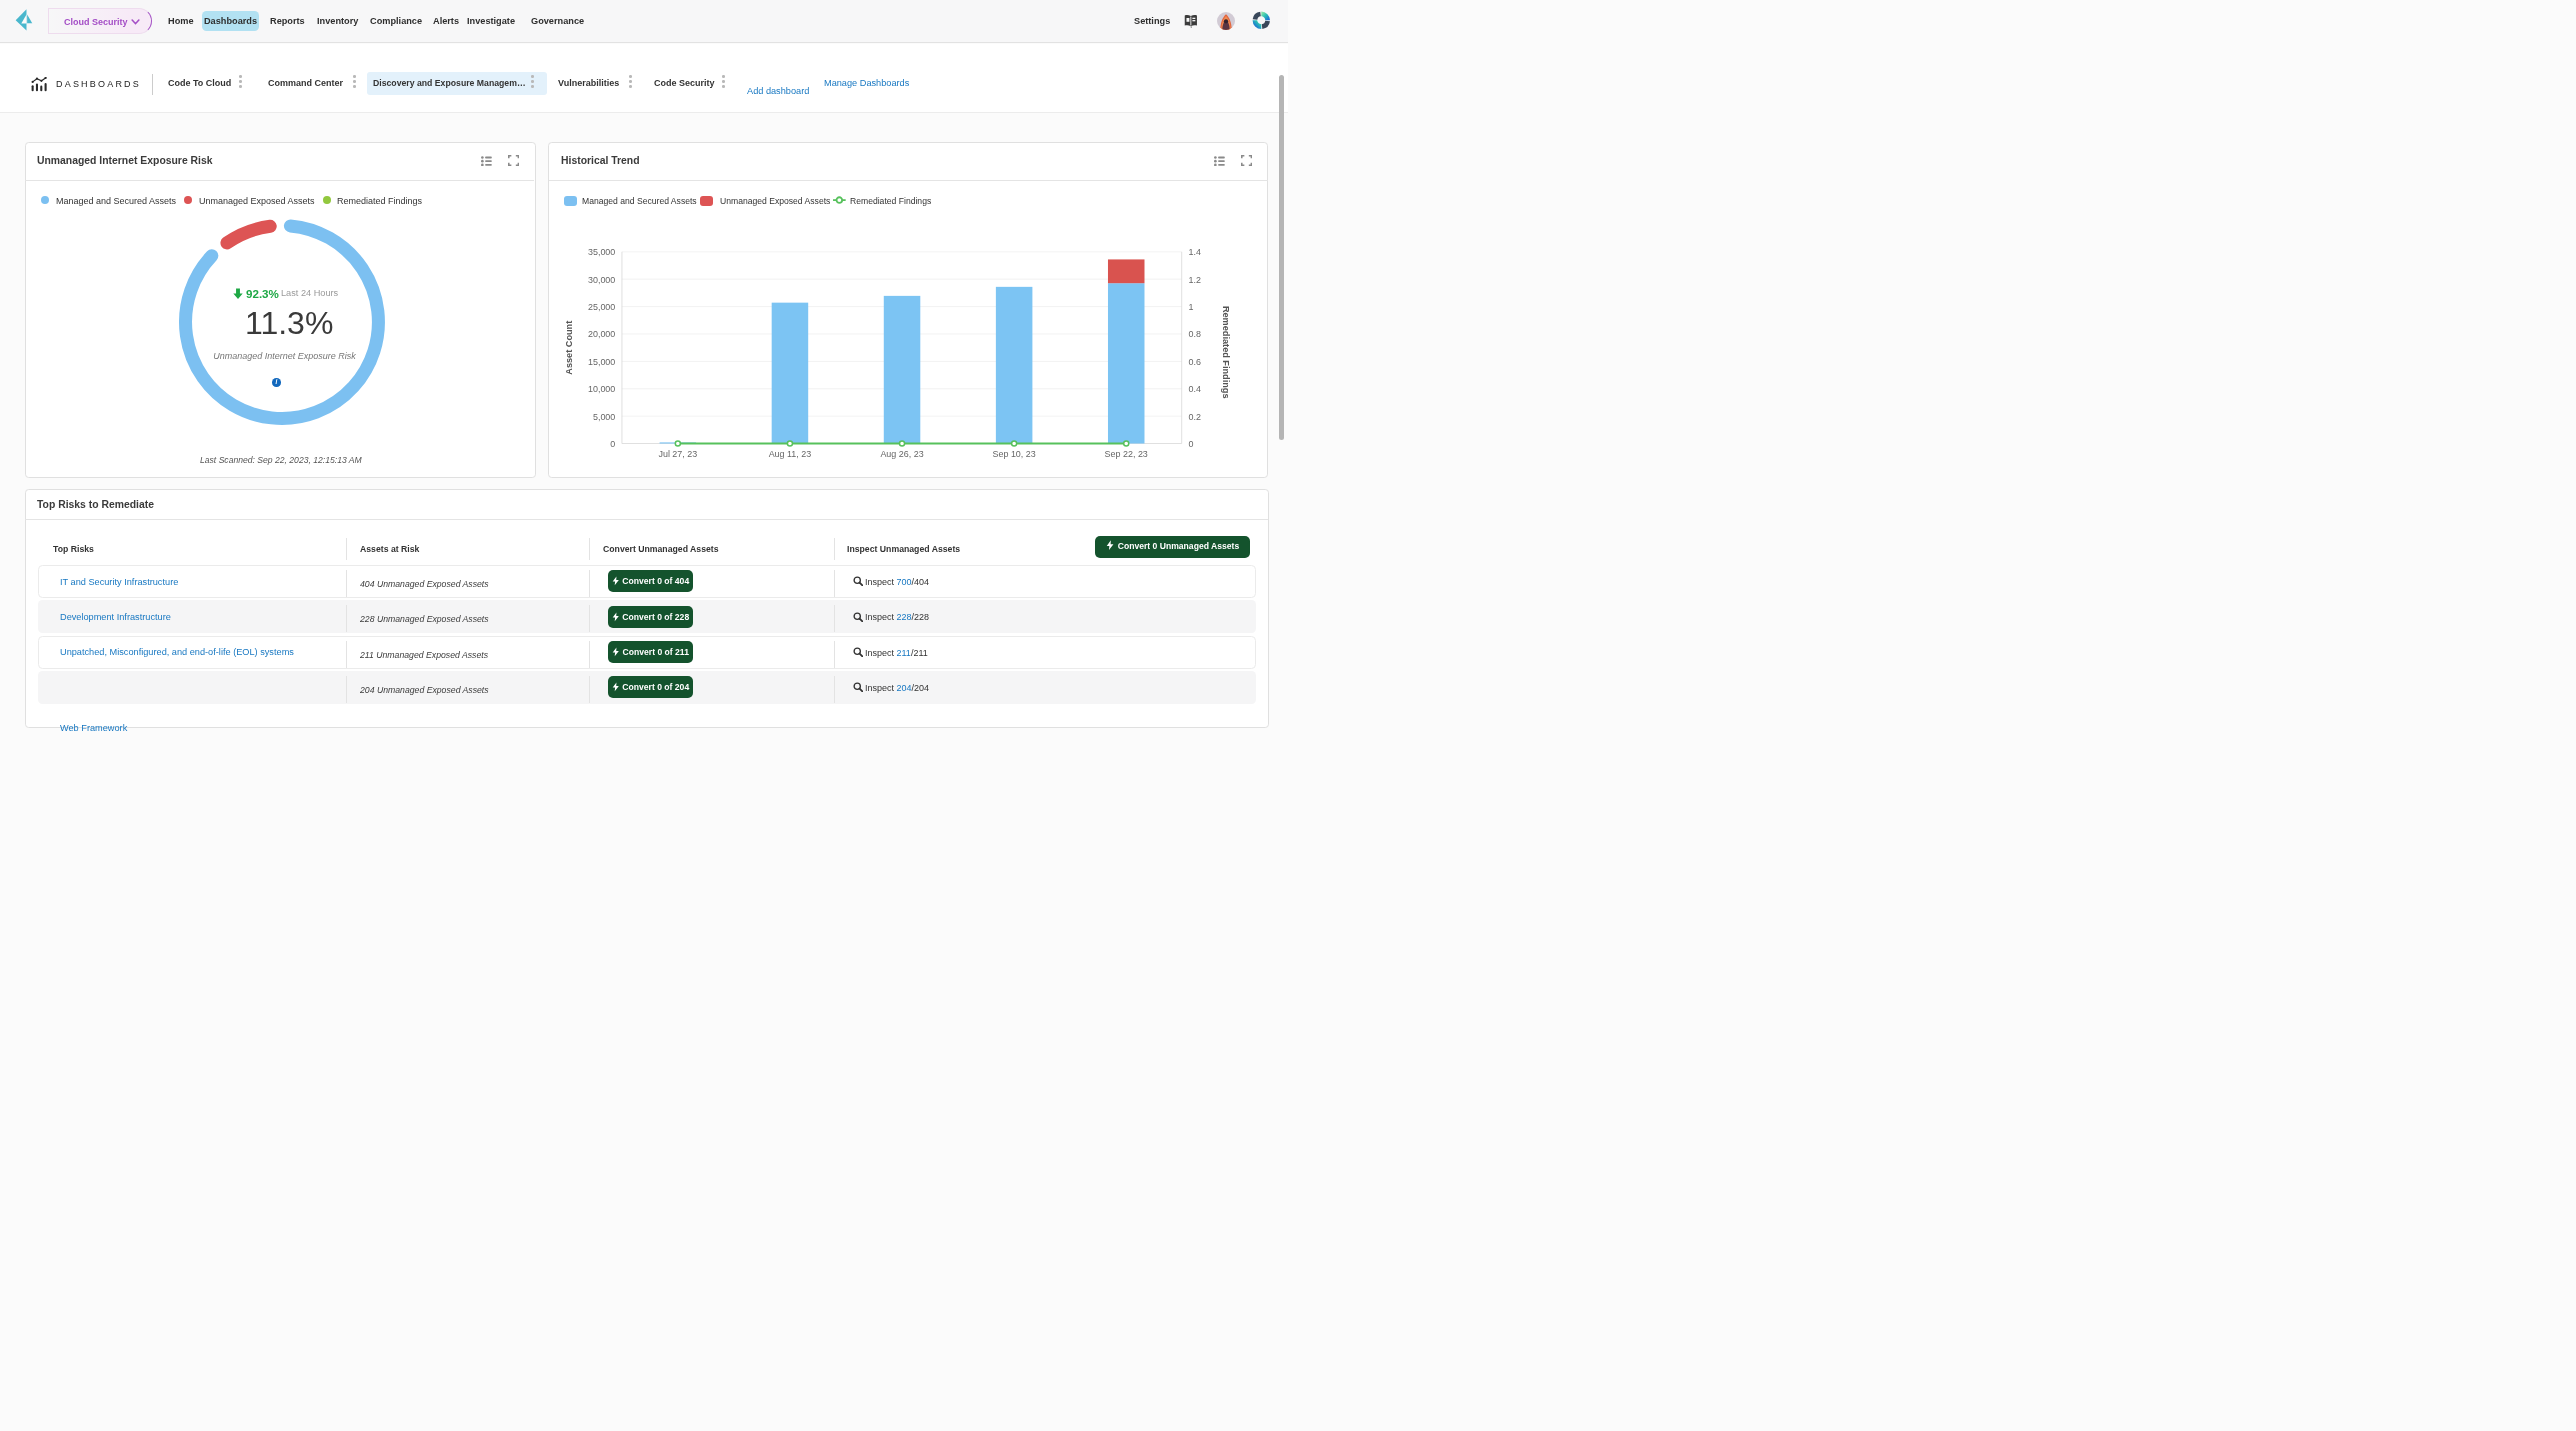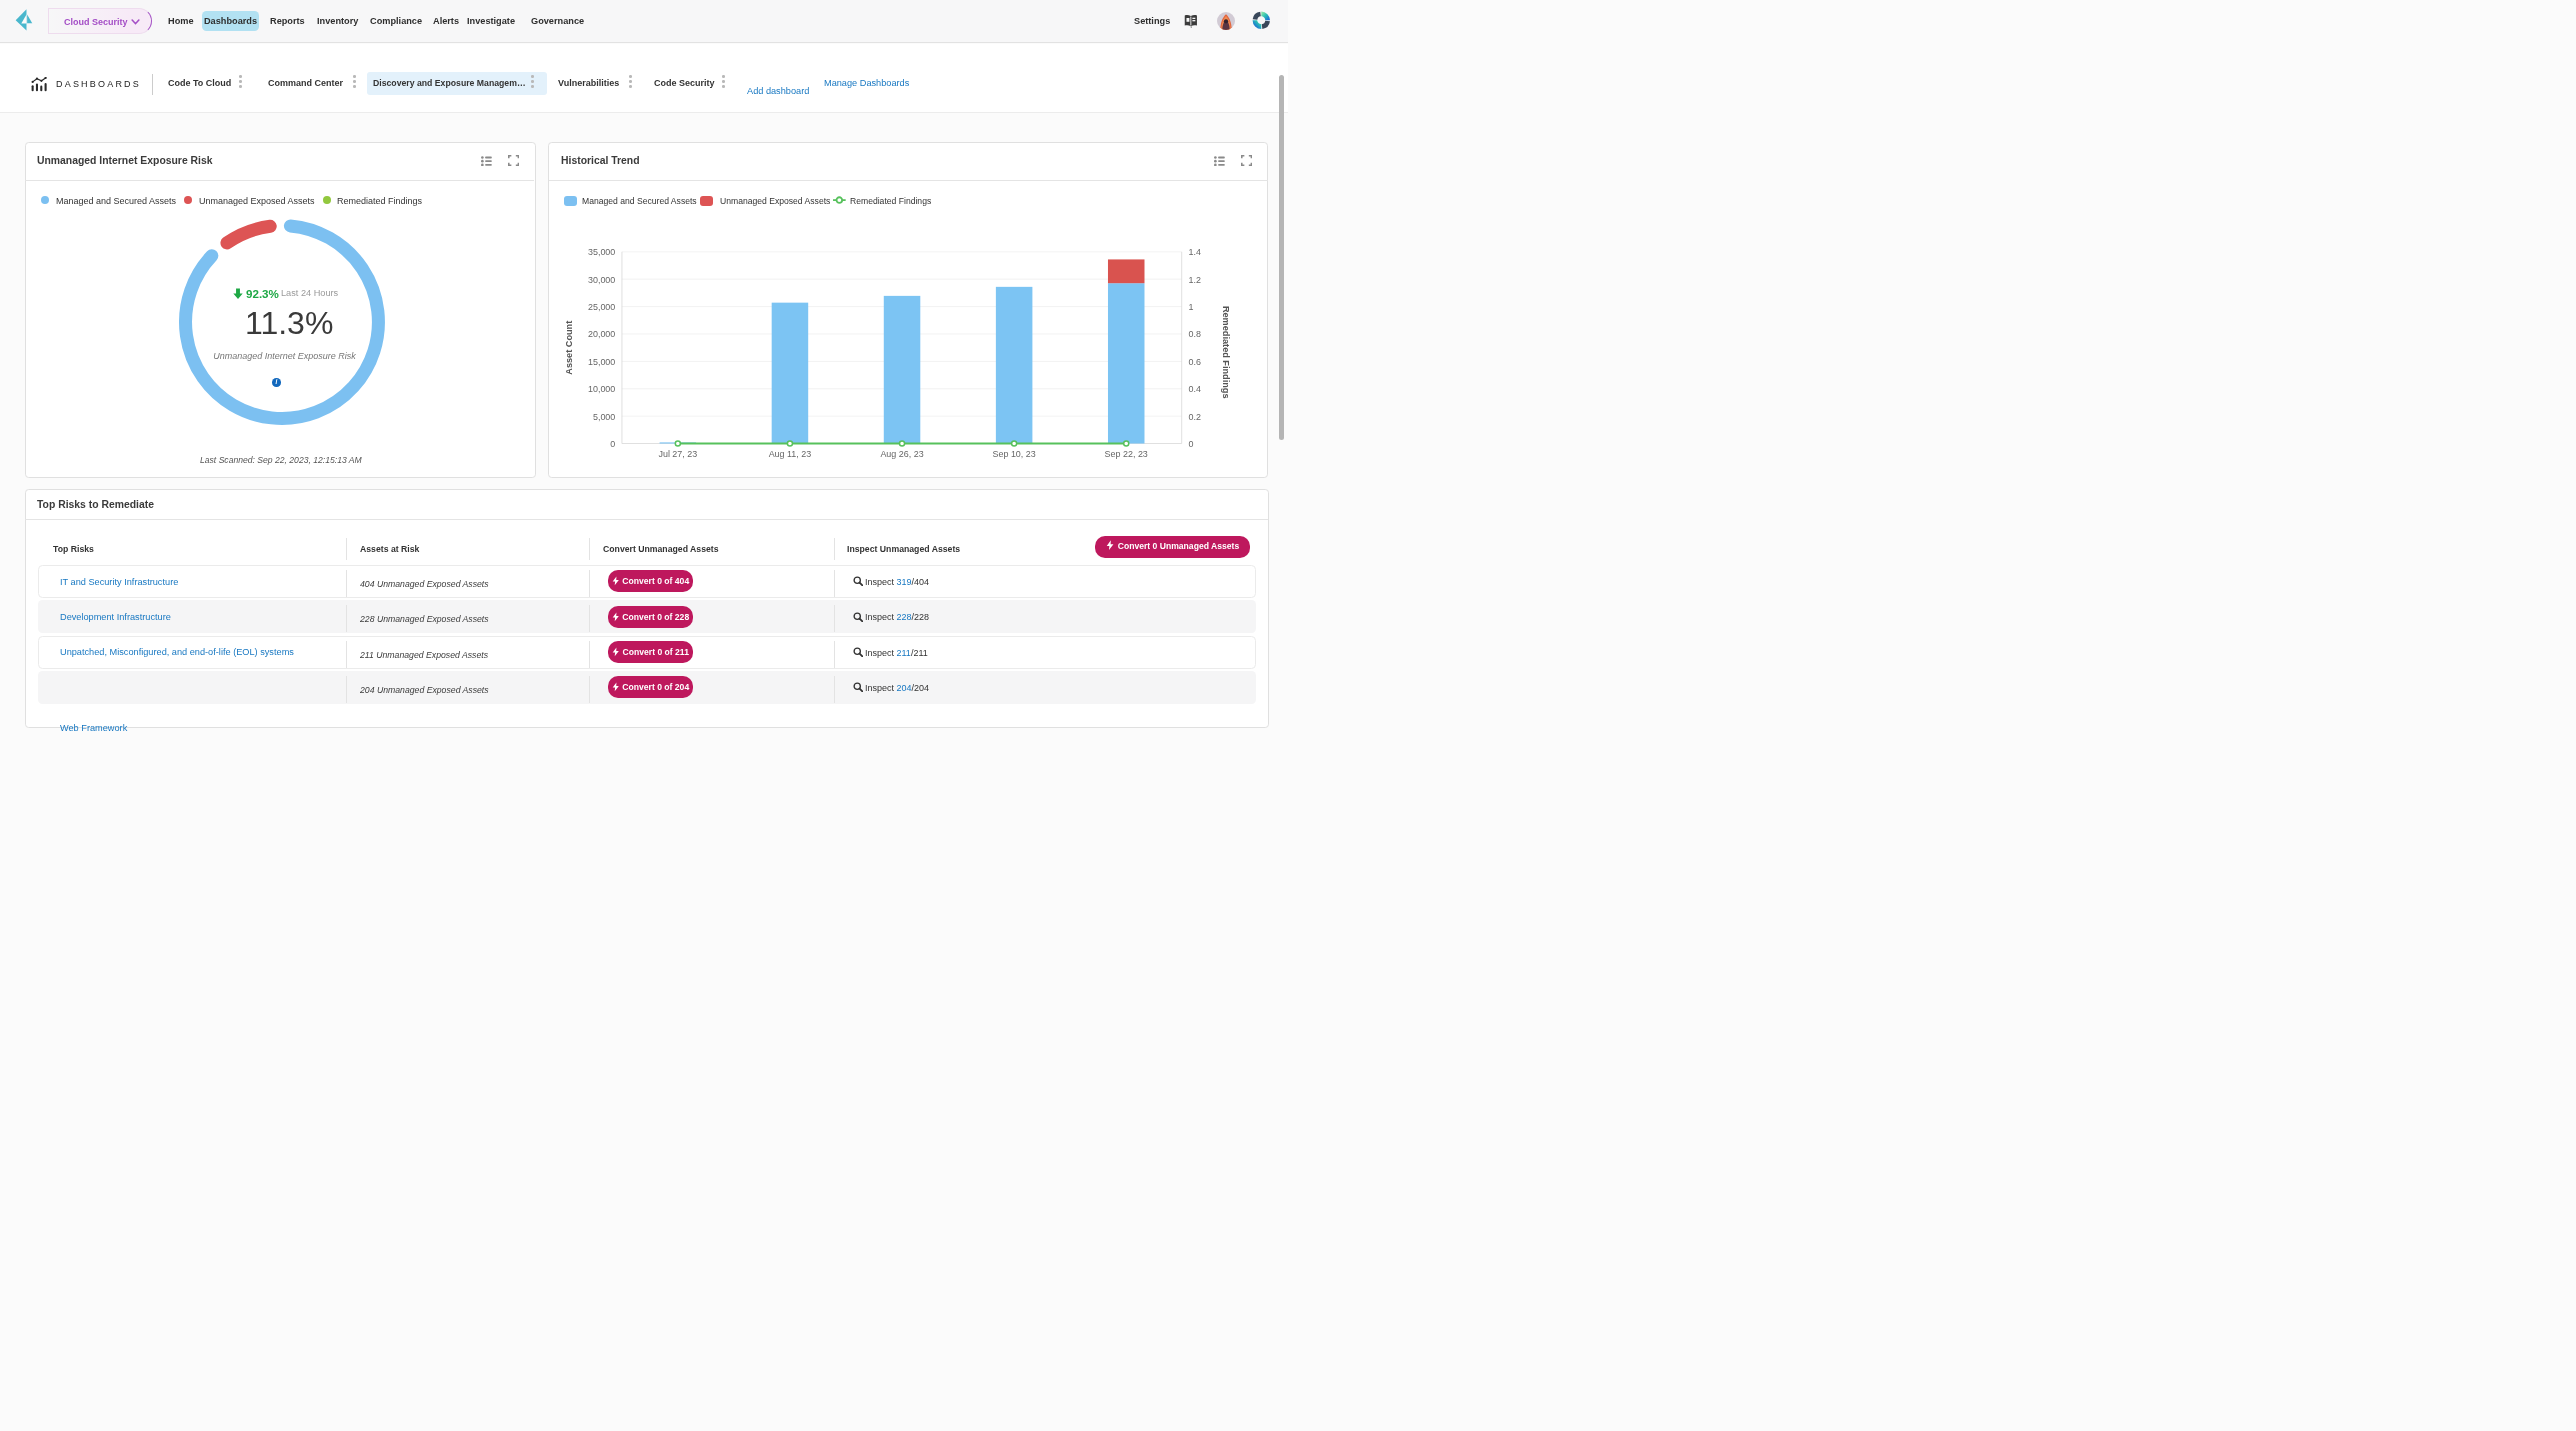--- a/index.html
+++ b/index.html
@@ -31,21 +31,21 @@
 
 .ldot { position:absolute; width:7.8px; height:7.8px; border-radius:50%; }
 .ltext { position:absolute; font-size:9px; color:#333; }
 .lrect { position:absolute; width:13px; height:9.7px; border-radius:3px; }
 
 .thead { position:absolute; font-size:8.7px; font-weight:700; color:#333; }
 .vline { position:absolute; width:0.7px; background:#e3e3e3; }
 .rowband { position:absolute; left:38px; width:1218px; height:33px; background:#f5f5f6; border-radius:4.5px; }
 .tlink { position:absolute; font-size:9.2px; color:#1878c2; }
 .titalic { position:absolute; font-size:8.7px; font-style:italic; color:#3c3c3c; }
-.cbtn { position:absolute; width:85px; height:22.4px; background:#be185d; border-radius:10px; color:#fff; font-size:8.6px; font-weight:700; text-align:center; line-height:22.4px; }
+.cbtn { position:absolute; width:85px; height:22.4px; background:#14532d; border-radius:5px; color:#fff; font-size:8.6px; font-weight:700; text-align:center; line-height:22.4px; }
 .inspect { position:absolute; font-size:9px; color:#333; }
 
 #scrollthumb { position:absolute; left:1279px; top:75px; width:5.2px; height:365px; background:#b5b5b5; border-radius:3px; }
 </style>
 </head>
 <body>
 
 <div id="topnav">
   <svg class="abs" style="left:15px; top:8.2px;" width="18" height="24" viewBox="0 0 24 32">
     <polygon points="15.3,1.7 0.9,16.3 15.3,30" fill="#49b7cd"></polygon>
@@ -349,21 +349,21 @@
 <div class="tlink" style="left:60px; top:577px;">IT and Security Infrastructure</div>
 <div class="titalic" style="left:360px; top:579px;">404 Unmanaged Exposed Assets</div>
 <div class="cbtn" style="left:608px; top:570px;">
   <svg style="vertical-align:-1.5px; margin-right:3px;" width="7.5" height="9.7" viewBox="0 0 11 14">
       <path d="M6.5 0.5 L1 8 L4.5 8 L4 13.5 L10 5.8 L6.2 5.8 Z" fill="#fff"></path>
     </svg>Convert 0 of 404</div>
 <svg class="abs" style="left:853px; top:576px;" width="10.4" height="10.4" viewBox="0 0 14 14">
     <circle cx="5.7" cy="5.7" r="4.2" stroke="#333" stroke-width="1.8" fill="none"></circle>
     <line x1="8.9" y1="8.9" x2="13" y2="13" stroke="#333" stroke-width="2.4" stroke-linecap="round"></line>
   </svg>
-<div class="inspect" style="left:865px; top:577px;">Inspect <span style="color:#1878c2;">319</span>/404</div>
+<div class="inspect" style="left:865px; top:577px;">Inspect <span style="color:#1878c2;">700</span>/404</div>
 
 <div class="tlink" style="left:60px; top:612px;">Development Infrastructure</div>
 <div class="titalic" style="left:360px; top:614px;">228 Unmanaged Exposed Assets</div>
 <div class="cbtn" style="left:608px; top:606px;">
   <svg style="vertical-align:-1.5px; margin-right:3px;" width="7.5" height="9.7" viewBox="0 0 11 14">
       <path d="M6.5 0.5 L1 8 L4.5 8 L4 13.5 L10 5.8 L6.2 5.8 Z" fill="#fff"></path>
     </svg>Convert 0 of 228</div>
 <svg class="abs" style="left:853px; top:612px;" width="10.4" height="10.4" viewBox="0 0 14 14">
     <circle cx="5.7" cy="5.7" r="4.2" stroke="#333" stroke-width="1.8" fill="none"></circle>
     <line x1="8.9" y1="8.9" x2="13" y2="13" stroke="#333" stroke-width="2.4" stroke-linecap="round"></line>

